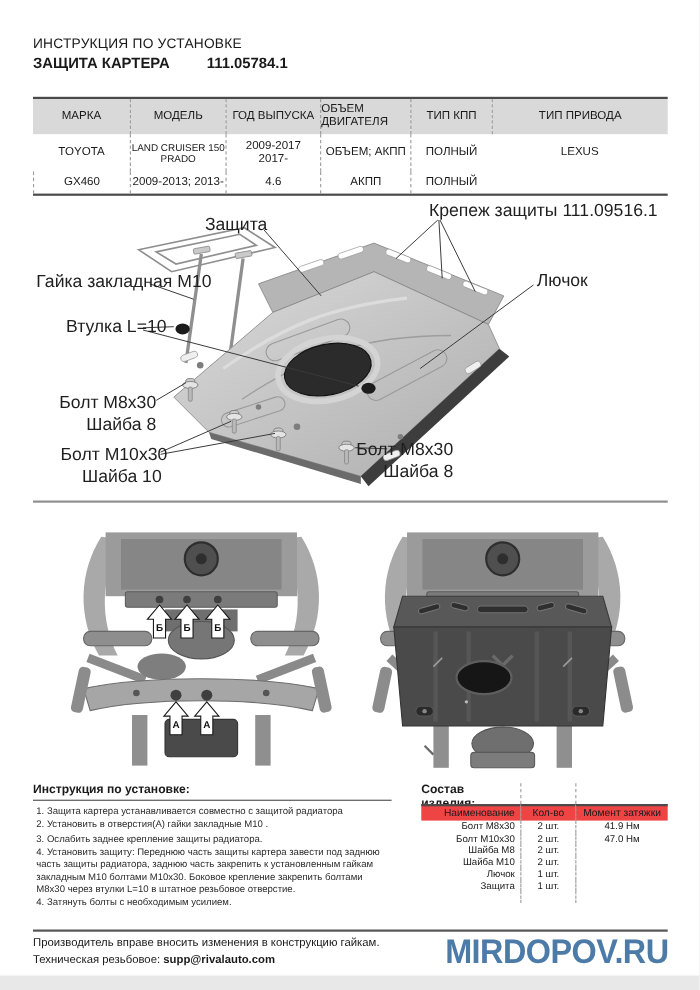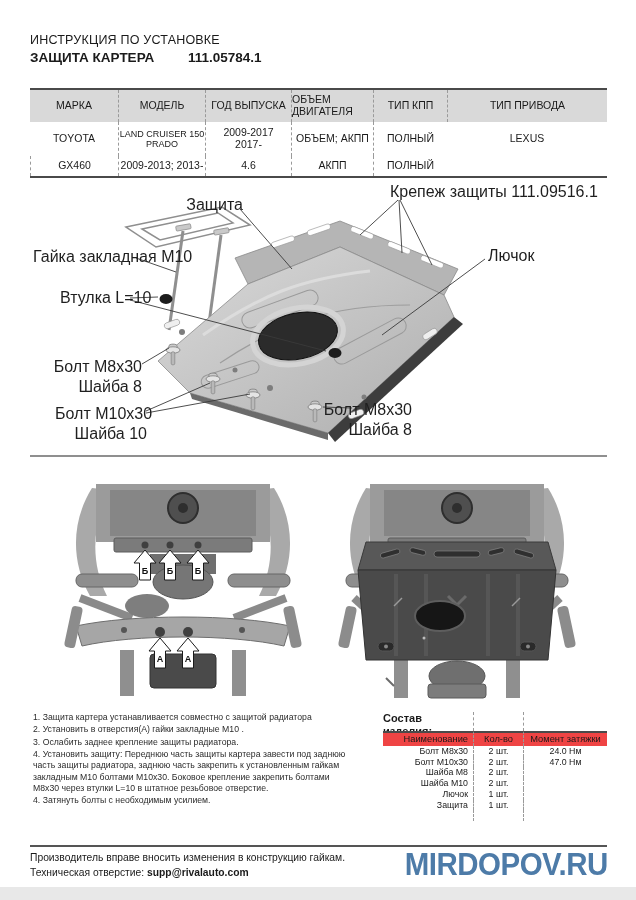--- a/index.html
+++ b/index.html
@@ -312,39 +312,40 @@
         <circle cx="50" cy="168.5" r="2" fill="#888"></circle>
           <circle cx="192" cy="168.5" r="2" fill="#888"></circle>
         <circle cx="88" cy="160" r="1.5" fill="#bbb"></circle>
         <path d="M 58,128 L 66,120" stroke="#9a9a9a" stroke-width="1.5"></path>
         <path d="M 176,128 L 184,120" stroke="#9a9a9a" stroke-width="1.5"></path>
       </g>
     </svg>
   </div>
 
   <div class="instr">
+    <div class="sec-title">Инструкция по установке:</div>
     <div class="step">1. Защита картера устанавливается совместно с защитой радиатора</div>
     <div class="step">2. Установить в отверстия(А) гайки закладные М10 .</div>
     <div class="step">3. Ослабить заднее крепление защиты радиатора.</div>
     <div class="step">4. Установить защиту: Переднюю часть защиты картера завести под заднюю часть защиты радиатора, заднюю часть закрепить к установленным гайкам закладным М10 болтами М10х30. Боковое крепление закрепить болтами М8х30 через втулки L=10 в штатное резьбовое отверстие.</div>
     <div class="step">4. Затянуть болты с необходимым усилием.</div>
   </div>
 
   <div class="parts">
     <div class="p-cell p-title">Состав изделия:</div>
     <div class="p-cell p-spacer bl"></div>
     <div class="p-cell p-spacer bl"></div>
 
     <div class="p-cell p-head p-name">Наименование</div>
     <div class="p-cell p-head bl">Кол-во</div>
     <div class="p-cell p-head bl">Момент затяжки</div>
 
     <div class="p-cell p-name">Болт М8х30</div>
     <div class="p-cell p-qty bl">2 шт.</div>
-    <div class="p-cell p-torque bl">24.0 Нм</div>
+    <div class="p-cell p-torque bl">41.9 Нм</div>
 
     <div class="p-cell p-name">Болт М10х30</div>
     <div class="p-cell p-qty bl">2 шт.</div>
     <div class="p-cell p-torque bl">47.0 Нм</div>
 
     <div class="p-cell p-name">Шайба М8</div>
     <div class="p-cell p-qty bl">2 шт.</div>
     <div class="p-cell p-torque bl"></div>
 
     <div class="p-cell p-name">Шайба М10</div>
@@ -361,19 +362,19 @@
 
     <div class="p-cell p-tail"></div>
     <div class="p-cell p-tail bl"></div>
     <div class="p-cell p-tail bl"></div>
   </div>
 
   <div class="divider footer-rule"></div>
   <div class="footer-left">
     <div>Производитель вправе вносить изменения в конструкцию гайкам.</div>
     <div>
-      <span>Техническая отверстие:</span>
+      <span>Техническая резьбовое:</span>
       <span class="bold">supp@rivalauto.com</span>
     </div>
   </div>
   <div class="watermark" style="color: rgb(77, 123, 168);">MIRDOPOV.RU</div>
 
 </div>
 
 </body></html>

